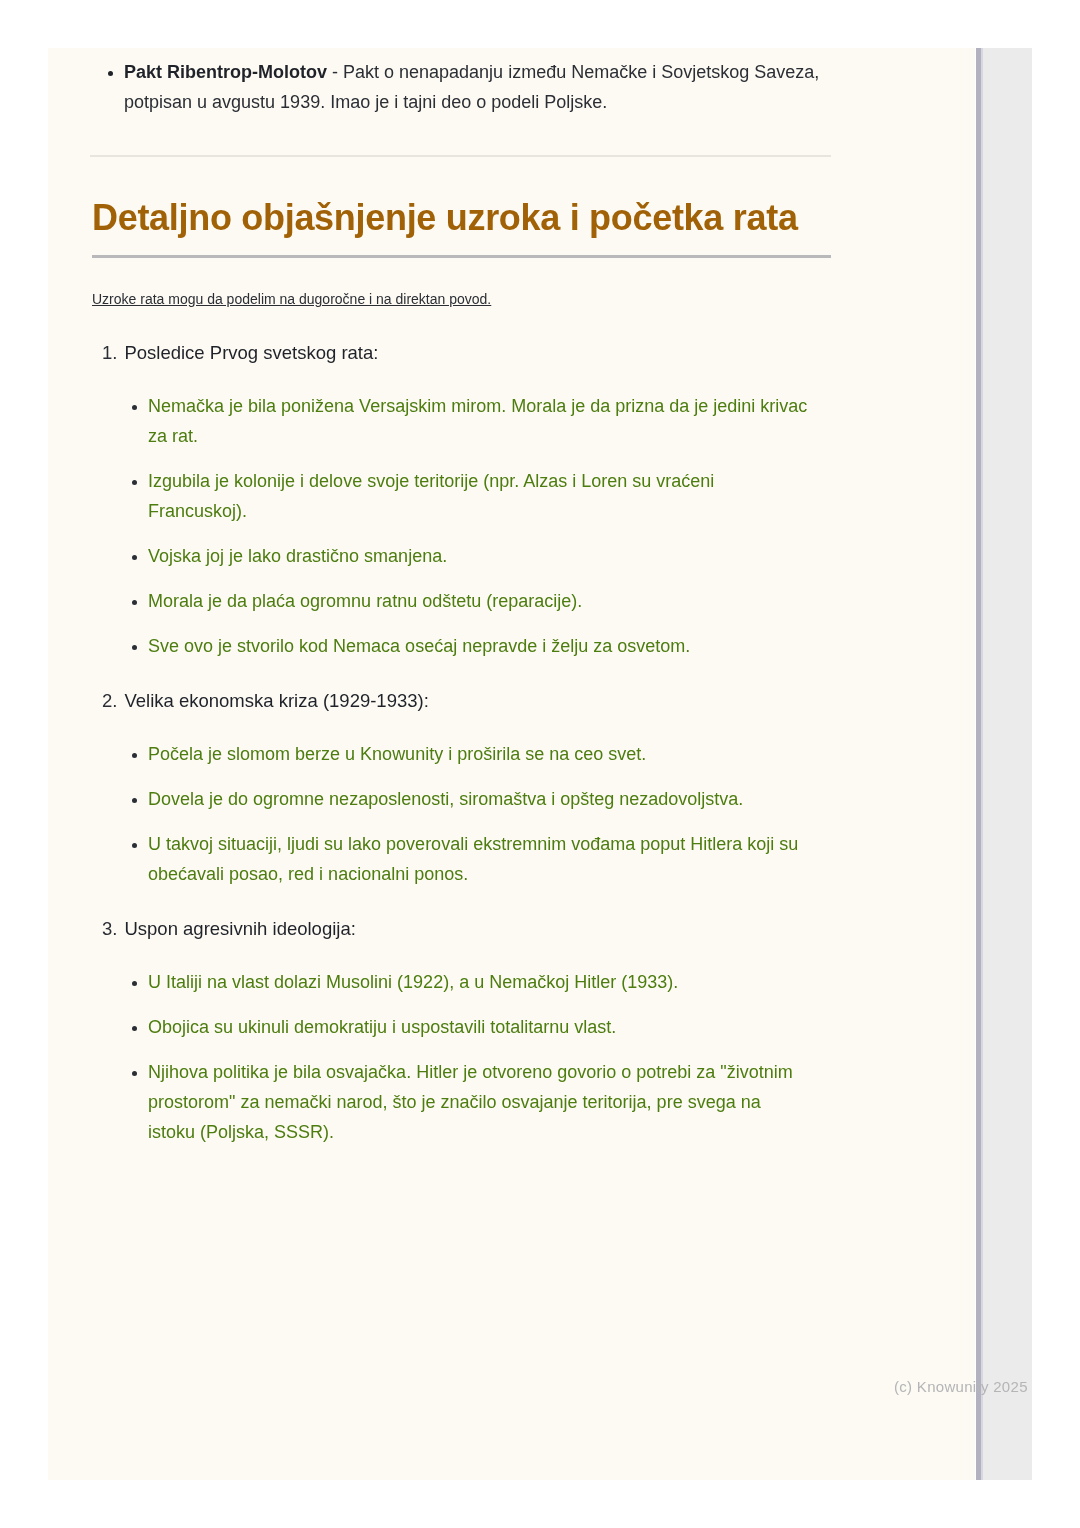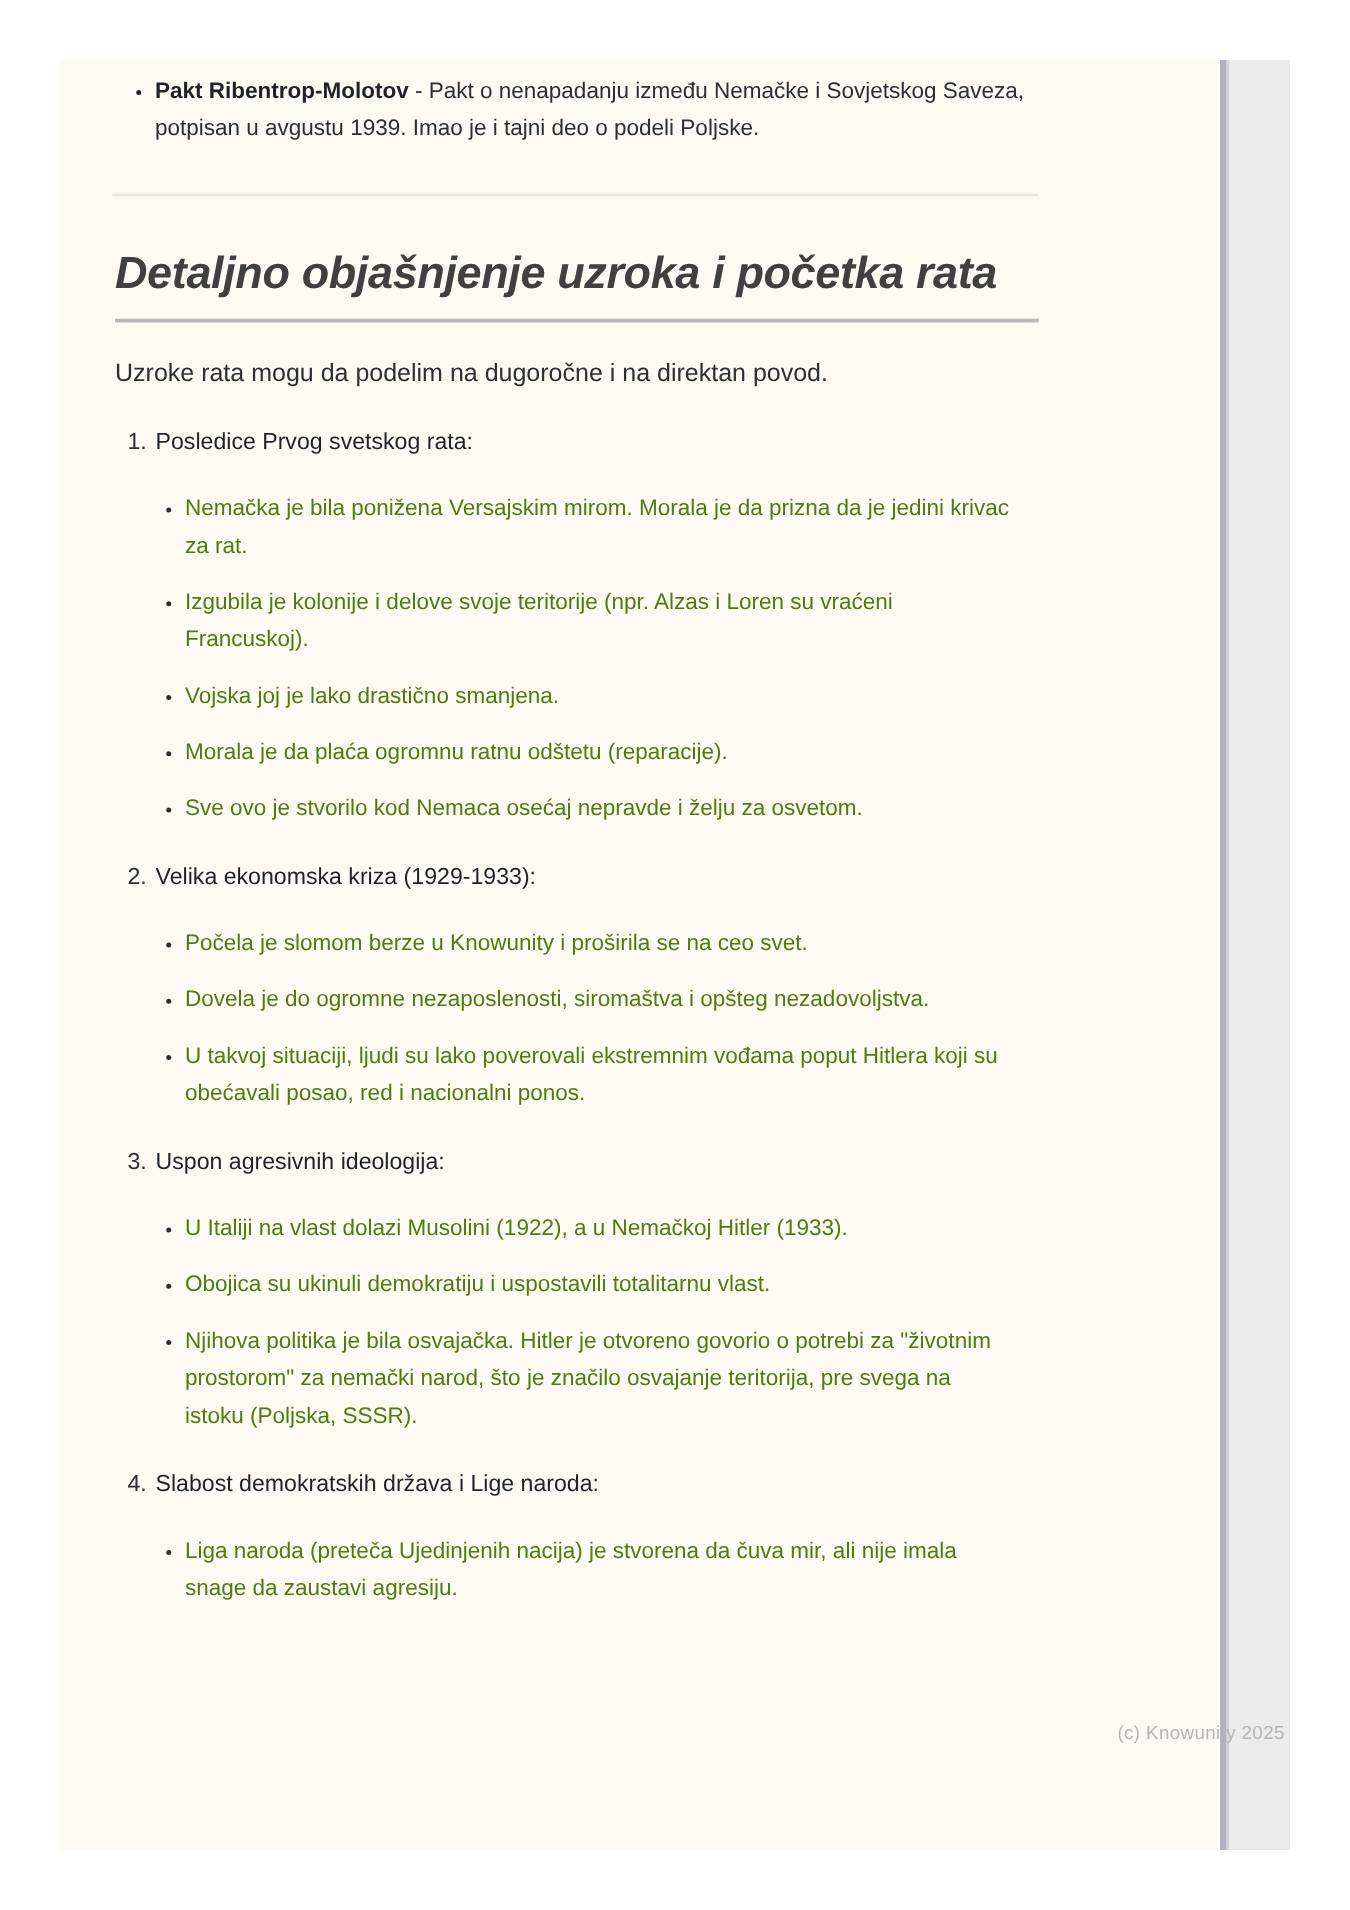--- a/index.html
+++ b/index.html
@@ -33,31 +33,31 @@
     border-top: 2px solid #e8e5de;
     margin: 38px 0 0 -2px;
   }
 
   h1 {
     margin: 34px 0 0 0;
     font-size: 36px;
     line-height: 54px;
     font-weight: 700;
     letter-spacing: -0.3px;
-    color: #404040;
+    color: #a16207;
     padding-bottom: 10px;
     border-bottom: 3px solid #b9b8bb;
-    font-style: italic;
   }
 
   .intro {
     margin-top: 26px;
-    font-size: 20px;
+    font-size: 14px;
     line-height: 30px;
     color: #2b2e34;
+    text-decoration: underline;
   }
 
   h2 {
     margin-top: 34px;
     font-size: 28px;
     line-height: 38px;
     font-weight: 700;
     letter-spacing: -0.2px;
     color: #3e398b;
   }
@@ -159,28 +159,20 @@
         <div class="oitem-head">
           <span class="num">3.</span><strong>Uspon agresivnih ideologija:</strong>
         </div>
         <ul class="sub">
           <li>U Italiji na vlast dolazi Musolini (1922), a u Nemačkoj Hitler (1933).</li>
           <li>Obojica su ukinuli demokratiju i uspostavili totalitarnu vlast.</li>
           <li>Njihova politika je bila osvajačka. Hitler je otvoreno govorio o potrebi za "životnim prostorom" za nemački narod, što je značilo osvajanje teritorija, pre svega na istoku (Poljska, SSSR).</li>
         </ul>
       </div>
 
-      <div class="oitem">
-        <div class="oitem-head">
-          <span class="num">4.</span><strong>Slabost demokratskih država i Lige naroda:</strong>
-        </div>
-        <ul class="sub">
-          <li>Liga naroda (preteča Ujedinjenih nacija) je stvorena da čuva mir, ali nije imala snage da zaustavi agresiju.</li>
-        </ul>
-      </div>
 
     </div>
   </div>
 
   <div class="scroll-track">
     <div class="scroll-thumb"></div>
   </div>
 
   <div class="watermark">(c) Knowunity 2025</div>
 

